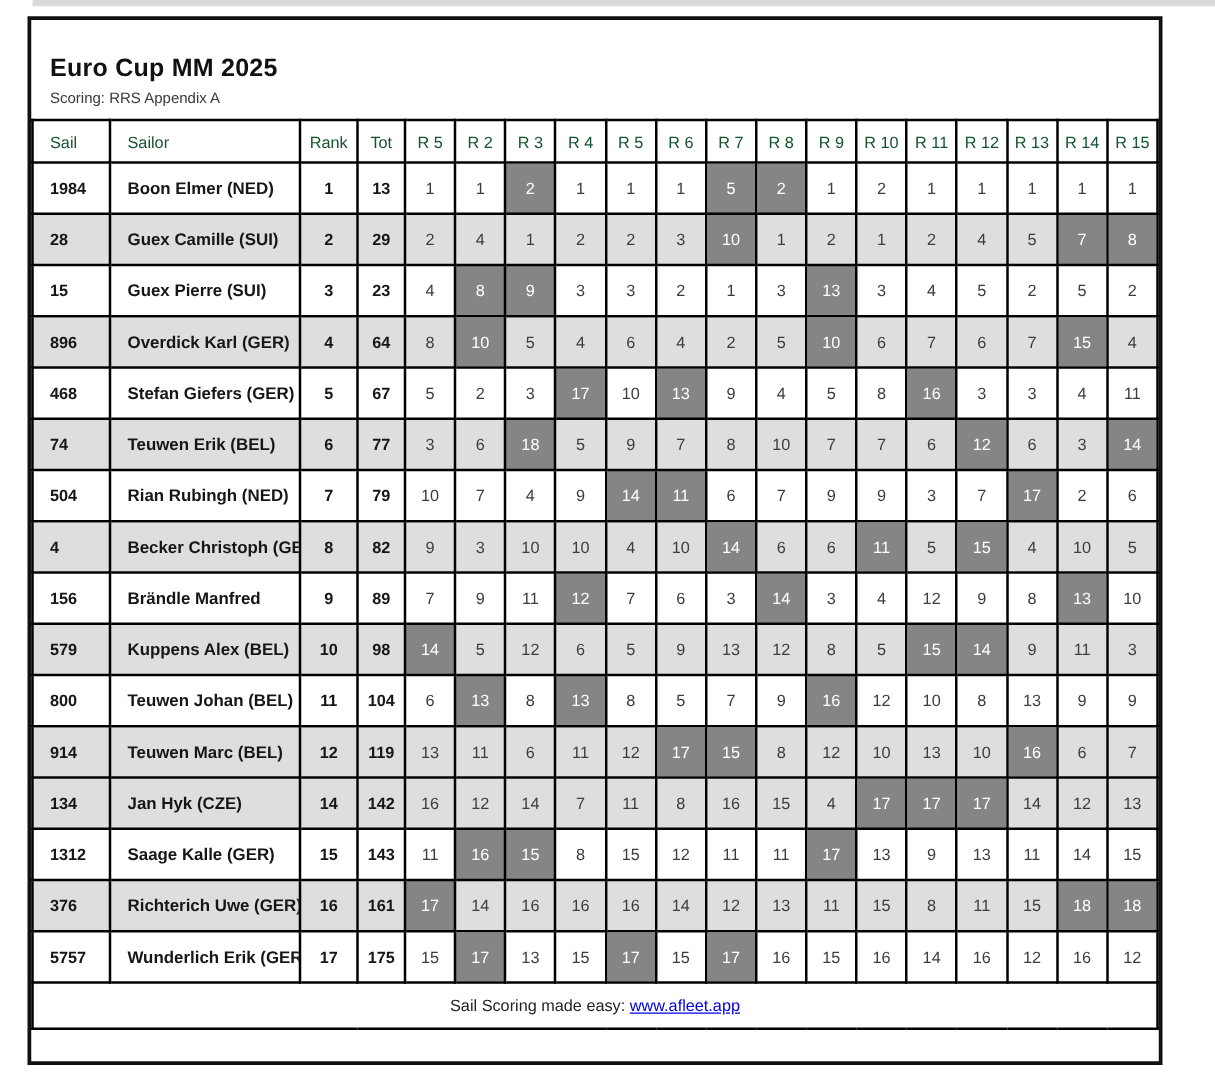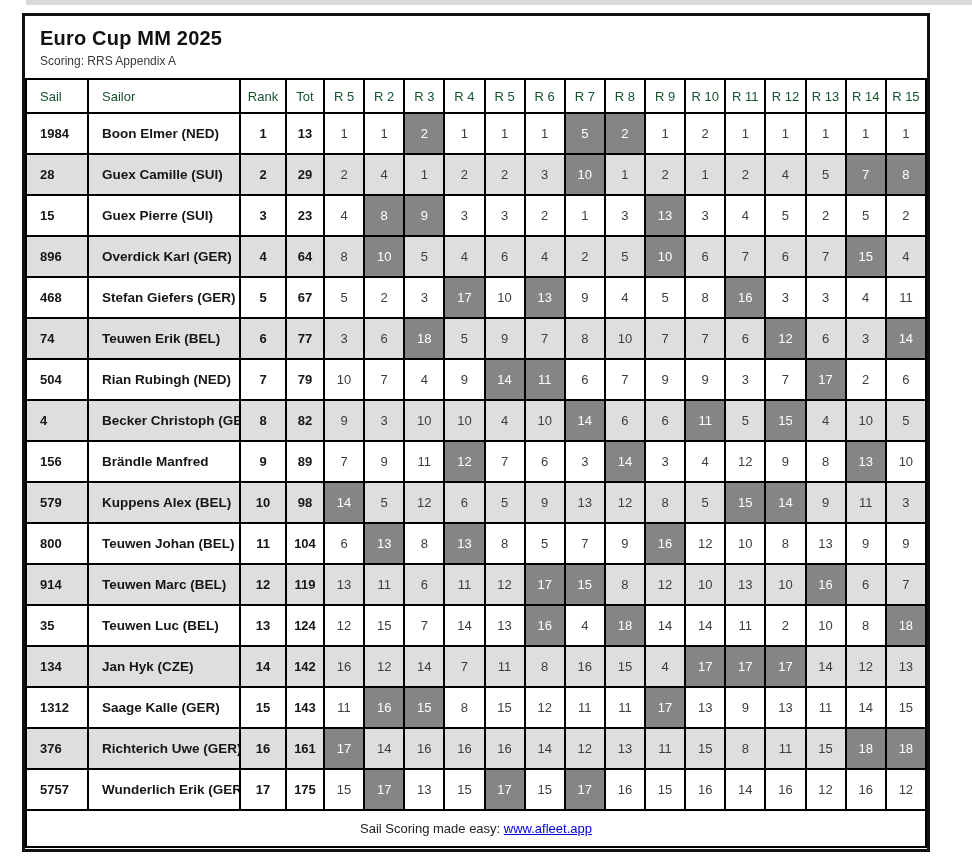--- a/index.html
+++ b/index.html
@@ -1,19 +1,19 @@
 <!DOCTYPE html>
 <html><head>
 <meta charset="utf-8">
 <style>
   html,body{margin:0;padding:0;background:#ffffff;}
   body{width:972px;height:861px;font-family:"Liberation Sans","DejaVu Sans",sans-serif;position:relative;}
   .top-edge{position:absolute;top:0;left:26px;right:0;height:5px;background:#d9d9d9;}
   .frame{position:absolute;left:22px;top:13px;width:908px;height:839px;border:3px solid #111;box-sizing:border-box;background:#fff;}
-  .titlebar{padding:11px 0 0 15px;height:51px;box-sizing:content-box;}
+  .titlebar{padding:28px 0 0 15px;height:51px;box-sizing:content-box;}
   .title{font-size:20px;font-weight:bold;color:#111;letter-spacing:.2px;}
   .subtitle{font-size:12px;color:#3a3a3a;margin-top:4px;}
   table{width:100%;border-collapse:collapse;table-layout:fixed;}
   th,td{border:2px solid #000;padding:0;vertical-align:middle;overflow:hidden;white-space:nowrap;}
   col.c-sail{width:62px;}
   col.c-sailor{width:152px;}
   col.c-rank{width:46px;}
   col.c-tot{width:38px;}
   thead th{height:32px;font-size:13px;font-weight:normal;color:#14532d;text-align:center;background:#fff;}
   thead th.left, td.left{text-align:left;padding-left:13px;}
@@ -328,41 +328,20 @@
           <td class="discard">15</td>
           <td class="">8</td>
           <td class="">12</td>
           <td class="">10</td>
           <td class="">13</td>
           <td class="">10</td>
           <td class="discard">16</td>
           <td class="">6</td>
           <td class="">7</td>
         </tr>
-        <tr>
-          <td class="b left">35</td>
-          <td class="b left sailor">Teuwen Luc (BEL)</td>
-          <td class="b">13</td>
-          <td class="b">124</td>
-          <td class="">12</td>
-          <td class="">15</td>
-          <td class="">7</td>
-          <td class="">14</td>
-          <td class="">13</td>
-          <td class="discard">16</td>
-          <td class="">4</td>
-          <td class="discard">18</td>
-          <td class="">14</td>
-          <td class="">14</td>
-          <td class="">11</td>
-          <td class="">2</td>
-          <td class="">10</td>
-          <td class="">8</td>
-          <td class="discard">18</td>
-        </tr>
         <tr class="alt">
           <td class="b left">134</td>
           <td class="b left sailor">Jan Hyk (CZE)</td>
           <td class="b">14</td>
           <td class="b">142</td>
           <td class="">16</td>
           <td class="">12</td>
           <td class="">14</td>
           <td class="">7</td>
           <td class="">11</td>

